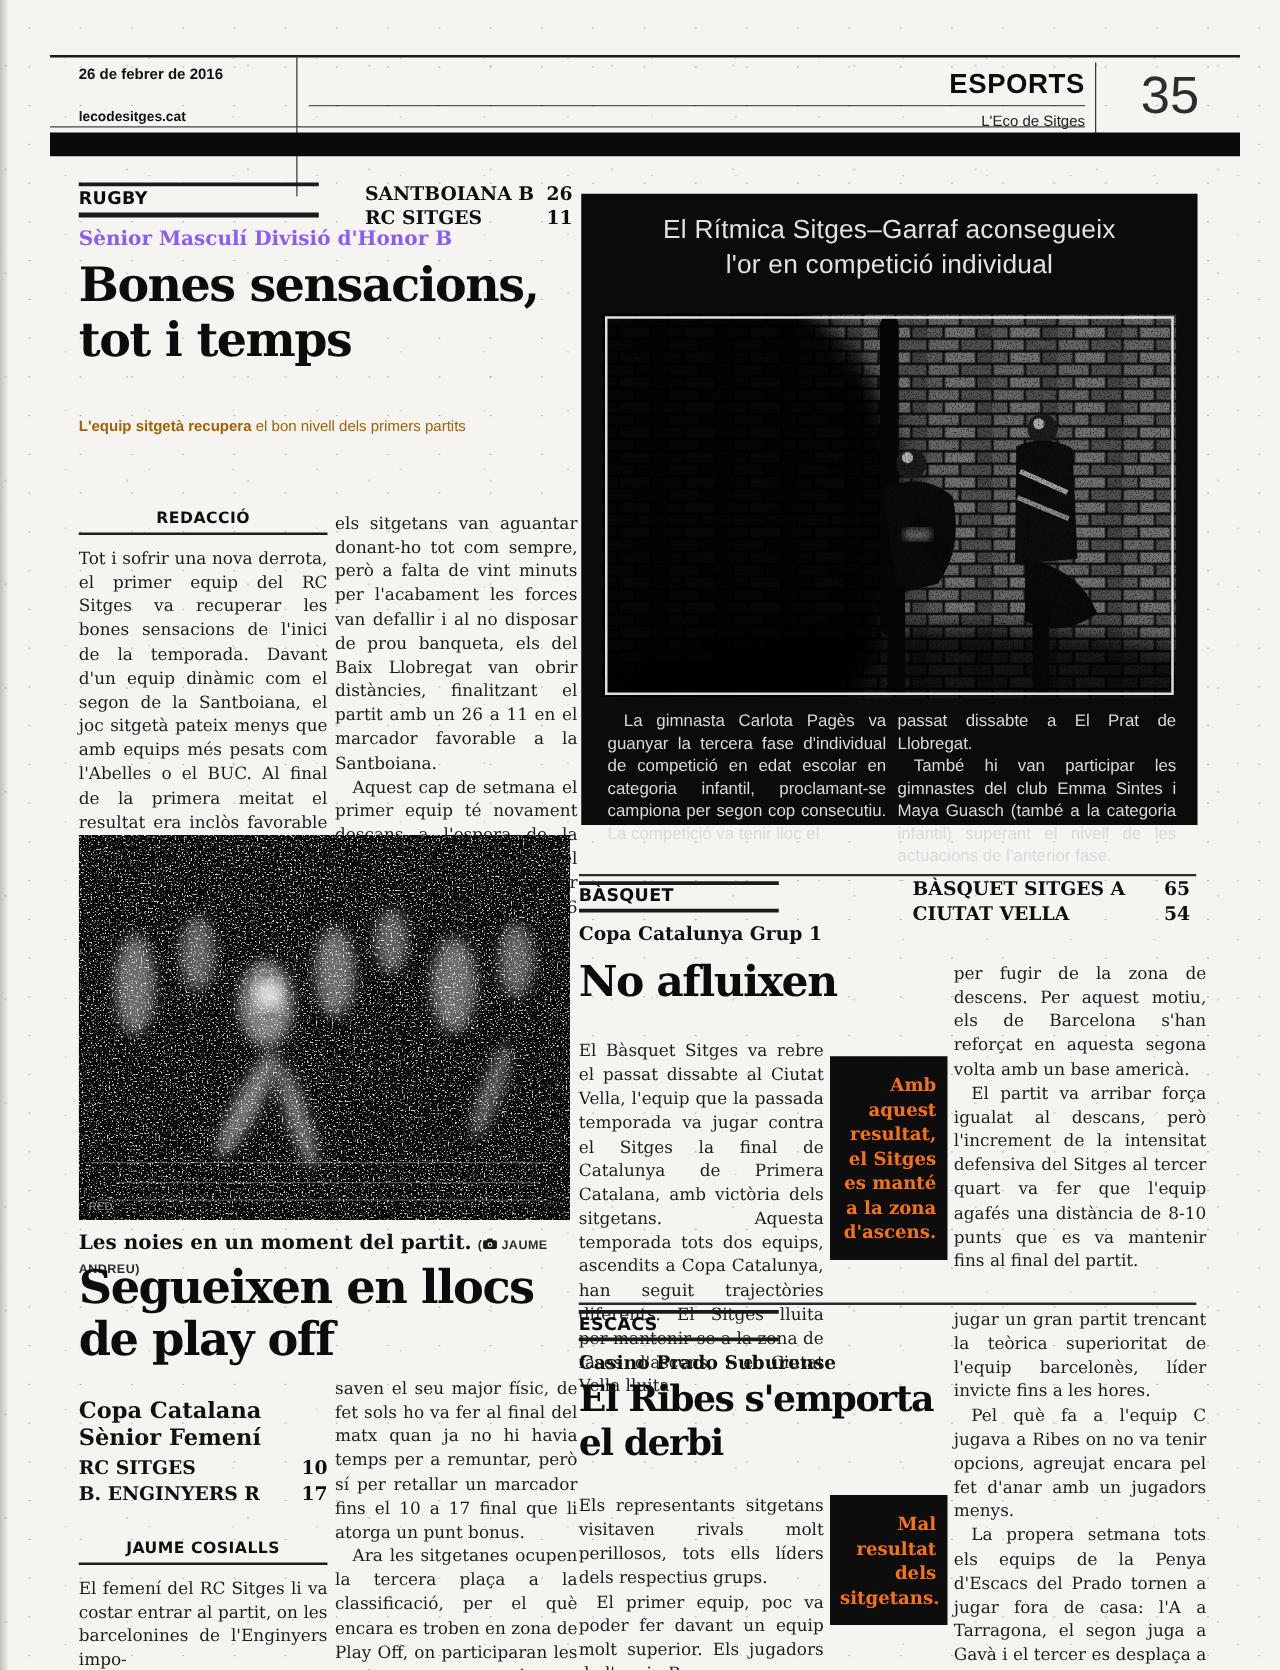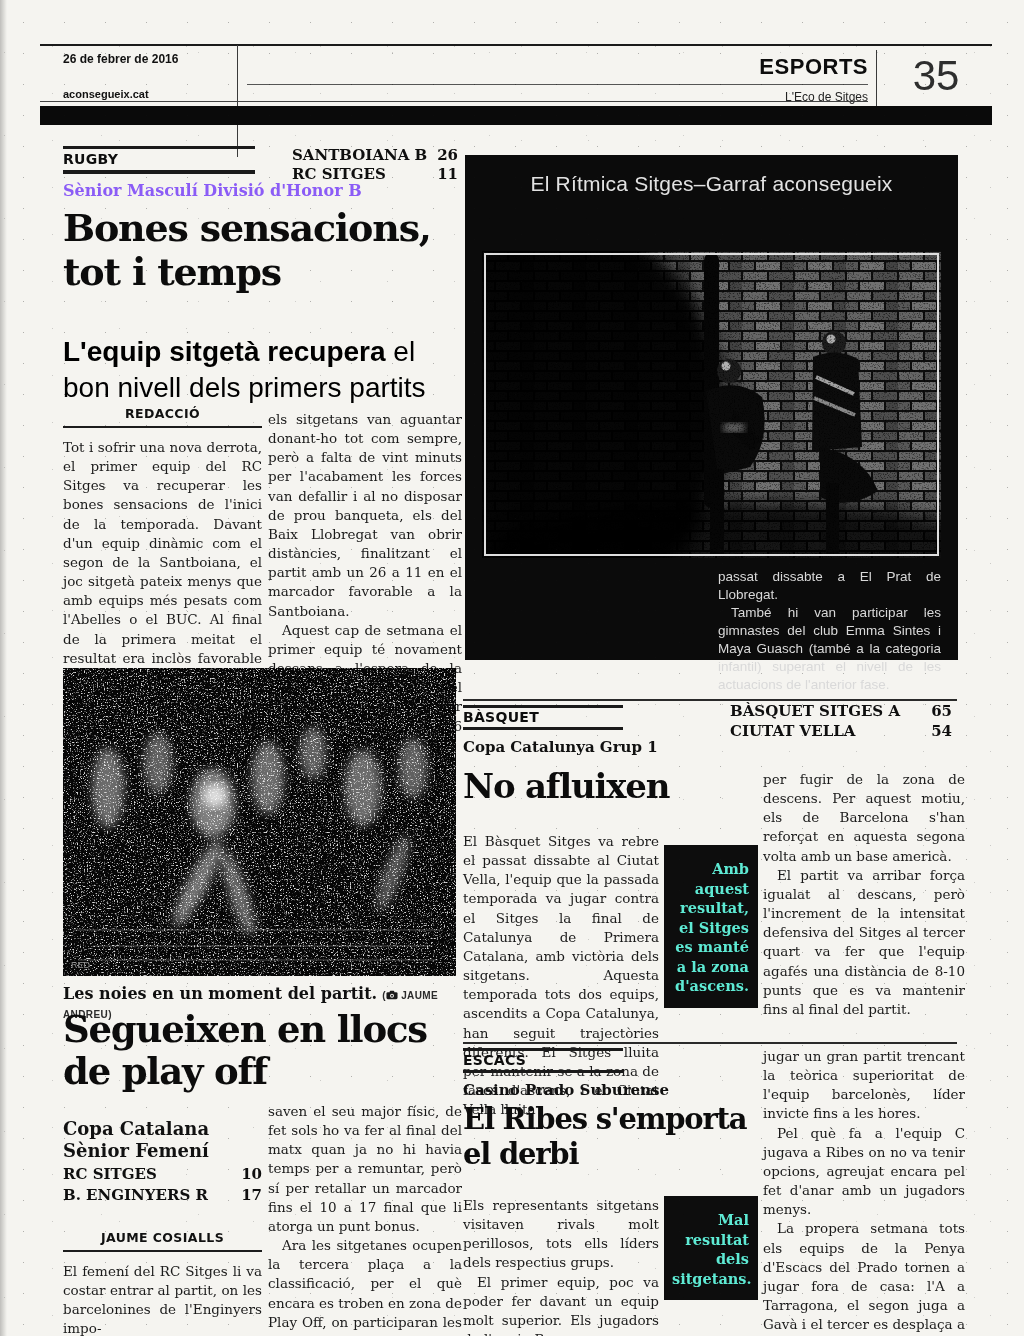--- a/index.html
+++ b/index.html
@@ -23,39 +23,39 @@
   .scoreboard{display:flex;flex-direction:column;gap:1px;}
   .score-row{display:flex;justify-content:space-between;font-weight:bold;font-size:15px;line-height:1.18;color:#0f0f0f;}
 
   .headline{font-weight:bold;color:#0c0c0c;letter-spacing:-1.2px;}
   .headline span{display:block;}
   .hl-xl{font-size:38px;line-height:1.15;}
   .hl-l{font-size:37px;line-height:1.14;}
   .hl-m{font-size:34px;line-height:1.1;}
   .hl-s{font-size:29px;line-height:1.2;}
 
-  .deck{font-family:"Liberation Sans",sans-serif;font-size:28px;line-height:1.28;color:#000000;}
+  .deck{font-family:"Liberation Sans",sans-serif;font-size:12px;line-height:1.28;color:#a16207;}
   .deck b{font-weight:bold;}
 
   .byline{font-family:"DejaVu Sans",sans-serif;font-weight:bold;font-size:12.5px;letter-spacing:.4px;
           text-align:center;color:#111;border-bottom:2px solid #1c1c1c;padding-bottom:5px;}
 
   .body-text p{margin:0;text-align:justify;font-size:13.5px;line-height:1.42;color:#1b1b1b;}
   .body-text p.ind{text-indent:14px;}
 
   
   .gymbox{background:#0b0b0b;}
   .gym-headline{font-family:"Liberation Sans",sans-serif;font-weight:400;font-size:21px;line-height:1.32;
                 color:#e2e2e2;text-align:center;letter-spacing:.2px;}
   .gym-headline span{display:block;}
   .cap-text p{margin:0;text-align:justify;font-family:"Liberation Sans",sans-serif;
               font-size:13.5px;line-height:1.33;color:#d9d9d9;}
   .cap-text p.ind{text-indent:13px;}
 
-  .pullquote{background:#0d0d0d;color:#5eead4;font-weight:bold;font-size:14.5px;line-height:1.35;
+  .pullquote{background:#0d0d0d;color:#f97316;font-weight:bold;font-size:14.5px;line-height:1.35;
              text-align:right;padding:14px 9px 12px 8px;}
 
   .photo-caption{font-weight:bold;font-size:16px;color:#101010;}
   .photo-credit{font-family:"Liberation Sans",sans-serif;font-weight:bold;font-size:10px;color:#2b2b2b;letter-spacing:.4px;}
 
   
   .grain{left:0;top:0;width:1024px;height:1336px;pointer-events:none;opacity:.55;
     background-image:
       radial-gradient(rgba(20,20,20,.55) .6px, transparent .8px),
       radial-gradient(rgba(30,30,30,.35) .5px, transparent .7px),
@@ -66,21 +66,21 @@
     background:linear-gradient(to right, rgba(0,0,0,.22), rgba(0,0,0,0));}
 </style>
 </head>
 <body>
 
 <div class="page">
 
   <div class="abs hline" style="left:40px;top:44px;width:952px;height:2px;"></div>
   <div class="abs vline" style="left:237px;top:45px;width:1px;height:112px;"></div>
   <div class="abs h-small" style="left:63px;top:52px;">26 de febrer de 2016</div>
-  <div class="abs h-small" style="left:63px;top:88px;font-size:11px;">aconsegueix.cat</div>
+  <div class="abs h-small" style="left:63px;top:88px;font-size:11px;">lecodesitges.cat</div>
   <div class="abs h-esports" style="left:640px;top:54px;width:228px;">ESPORTS</div>
   <div class="abs hline" style="left:247px;top:84px;width:621px;height:1px;background:#555;"></div>
   <div class="abs h-pub" style="left:690px;top:90px;width:178px;">L'Eco de Sitges</div>
   <div class="abs vline" style="left:876px;top:50px;width:1px;height:58px;"></div>
   <div class="abs h-page" style="left:884px;top:52px;width:104px;">35</div>
   <div class="abs hline" style="left:40px;top:101px;width:828px;height:1px;background:#444;"></div>
   <div class="abs" style="left:40px;top:106px;width:952px;height:19px;background:#0a0a0a;"></div>
 
   <div class="abs hline" style="left:63px;top:146px;width:192px;height:3px;"></div>
   <div class="abs kicker" style="left:63px;top:151px;">RUGBY</div>
@@ -114,20 +114,21 @@
     <p class="ind">A la segona meitat els locals van augmentar la pressió i</p>
   </div>
   <div class="abs body-text" style="left:268px;top:410px;width:194px;">
     <p>els sitgetans van aguantar donant-ho tot com sempre, però a falta de vint minuts per l'acabament les forces van defallir i al no disposar de prou banqueta, els del Baix Llobregat van obrir distàncies, finalitzant el partit amb un 26 a 11 en el marcador favorable a la Santboiana.</p>
     <p class="ind">Aquest cap de setmana el primer equip té novament descans a l'espera de la visita a Santa Bàrbara del Sant Cugat, el proper dissabte 5 de març a les 16 hores. ❮</p>
   </div>
 
   <div class="abs gymbox" style="left:465px;top:155px;width:493px;height:505px;">
     <div class="gym-headline" style="padding-top:15px;">
       <span>El Rítmica Sitges–Garraf aconsegueix</span>
+      <span>l'or en competició individual</span>
     </div>
 
     <svg style="position:absolute;left:17px;top:96px;" width="459" height="307" viewBox="0 0 459 307">
       <defs>
         <pattern id="bricks" width="52" height="20" patternUnits="userSpaceOnUse">
           <rect width="52" height="20" fill="#141414"></rect>
           <rect x="1" y="1" width="24" height="8" fill="#8d8d8d"></rect>
           <rect x="27" y="1" width="24" height="8" fill="#6d6d6d"></rect>
           <rect x="-12" y="11" width="24" height="8" fill="#7b7b7b"></rect>
           <rect x="14" y="11" width="24" height="8" fill="#9d9d9d"></rect>
@@ -165,20 +166,23 @@
         <path d="M331 106 q24 -10 45 2 l4 88 l-50 4 z" fill="#0c0c0c"></path>
         <path d="M334 126 l38 17" stroke="#c6c6c6" stroke-width="4" opacity="0.8"></path>
         <path d="M332 147 l41 17" stroke="#bdbdbd" stroke-width="4" opacity="0.7"></path>
         <path d="M338 196 q44 8 58 44 q-30 20 -58 6 z" fill="#0a0a0a"></path>
         <rect x="344" y="232" width="13" height="72" fill="#070707"></rect>
       </g>
       <rect width="459" height="307" filter="url(#spk2)" opacity="0.5"></rect>
       <rect x="3" y="3" width="453" height="301" fill="none" stroke="#dedede" stroke-width="2"></rect>
     </svg>
 
+    <div class="cap-text" style="position:absolute;left:21px;top:413px;width:223px;">
+      <p class="ind">La gimnasta Carlota Pagès va guanyar la tercera fase d'individual de competició en edat escolar en categoria infantil, proclamant-se campiona per segon cop consecutiu. La competició va tenir lloc el</p>
+    </div>
     <div class="cap-text" style="position:absolute;left:253px;top:413px;width:223px;">
       <p>passat dissabte a El Prat de Llobregat.</p>
       <p class="ind">També hi van participar les gimnastes del club Emma Sintes i Maya Guasch (també a la categoria infantil) superant el nivell de les actuacions de l'anterior fase.</p>
     </div>
   </div>
 
   <svg class="abs" style="left:63px;top:668px;" width="393" height="308" viewBox="0 0 393 308">
     <defs>
       <filter id="spk1">
           <feTurbulence type="fractalNoise" baseFrequency="0.7" numOctaves="2" seed="11"></feTurbulence>

